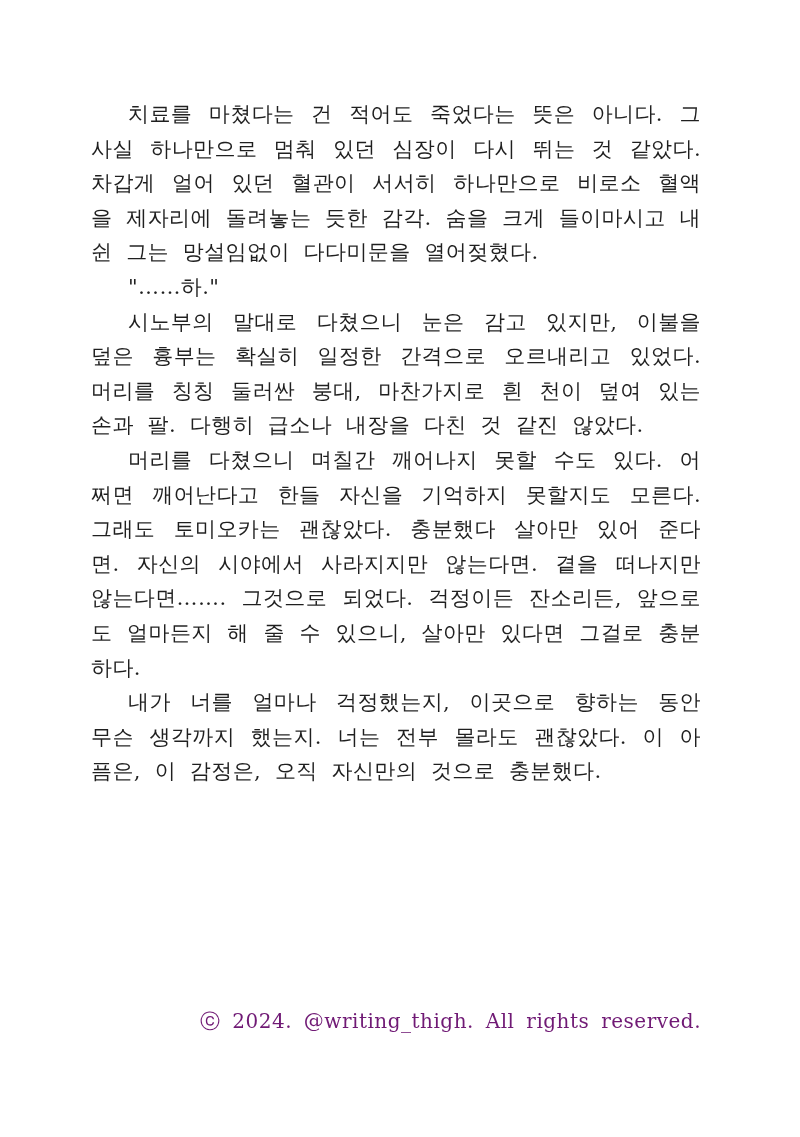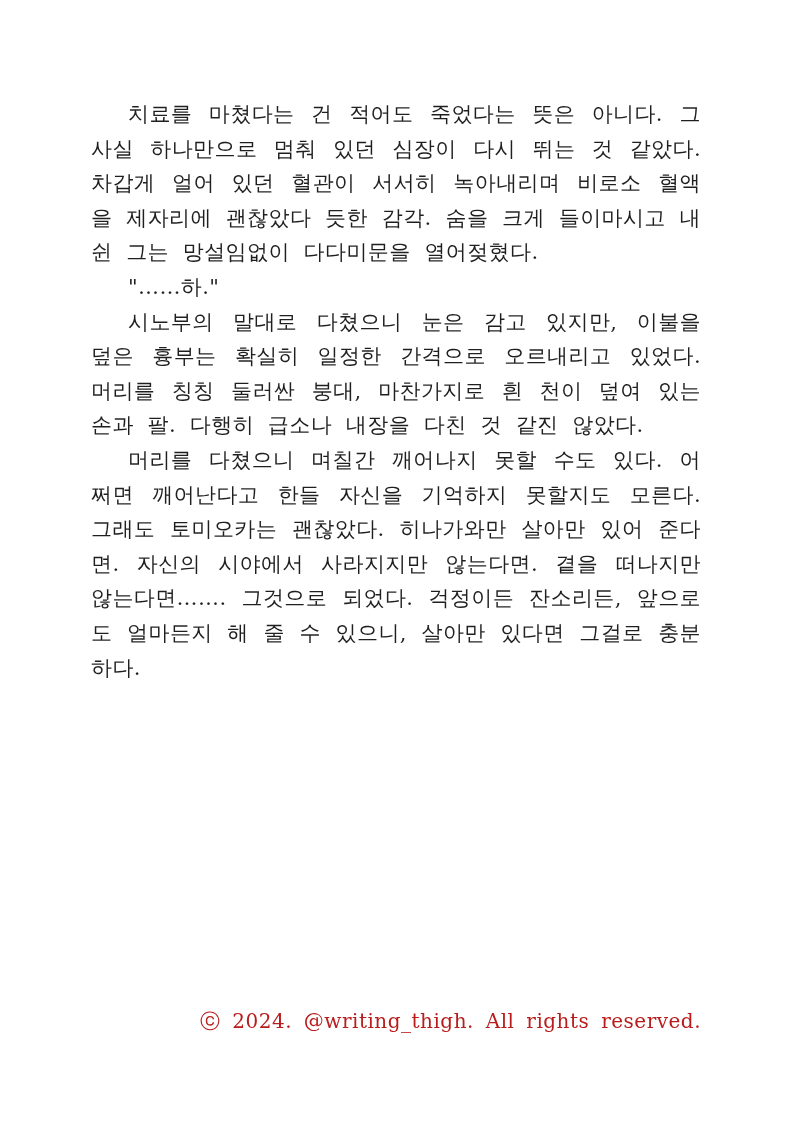--- a/index.html
+++ b/index.html
@@ -39,32 +39,33 @@
     margin: 0;
     padding: 0;
     text-indent: 37px;
   }
   .copyright {
     position: absolute;
     left: 91px;
     top: 1006px;
     width: 610px;
     text-align: right;
-    color: #b91c1c;
+    color: #701a75;
     font-size: 20px;
     line-height: 30px;
     letter-spacing: 0.5px;
     word-spacing: 0.25em;
     white-space: nowrap;
   }
 </style>
 </head>
 <body>
 
 <div class="page">
   <div class="content">
-    <p>치료를 마쳤다는 건 적어도 죽었다는 뜻은 아니다. 그 사실 하나만으로 멈춰 있던 심장이 다시 뛰는 것 같았다. 차갑게 얼어 있던 혈관이 서서히 녹아내리며 비로소 혈액을 제자리에 괜찮았다 듯한 감각. 숨을 크게 들이마시고 내쉰 그는 망설임없이 다다미문을 열어젖혔다.</p>
+    <p>치료를 마쳤다는 건 적어도 죽었다는 뜻은 아니다. 그 사실 하나만으로 멈춰 있던 심장이 다시 뛰는 것 같았다. 차갑게 얼어 있던 혈관이 서서히 하나만으로 비로소 혈액을 제자리에 돌려놓는 듯한 감각. 숨을 크게 들이마시고 내쉰 그는 망설임없이 다다미문을 열어젖혔다.</p>
     <p>"……하."</p>
     <p>시노부의 말대로 다쳤으니 눈은 감고 있지만, 이불을 덮은 흉부는 확실히 일정한 간격으로 오르내리고 있었다. 머리를 칭칭 둘러싼 붕대, 마찬가지로 흰 천이 덮여 있는 손과 팔. 다행히 급소나 내장을 다친 것 같진 않았다.</p>
-    <p>머리를 다쳤으니 며칠간 깨어나지 못할 수도 있다. 어쩌면 깨어난다고 한들 자신을 기억하지 못할지도 모른다. 그래도 토미오카는 괜찮았다. 히나가와만 살아만 있어 준다면. 자신의 시야에서 사라지지만 않는다면. 곁을 떠나지만 않는다면……. 그것으로 되었다. 걱정이든 잔소리든, 앞으로도 얼마든지 해 줄 수 있으니, 살아만 있다면 그걸로 충분하다.</p>
+    <p>머리를 다쳤으니 며칠간 깨어나지 못할 수도 있다. 어쩌면 깨어난다고 한들 자신을 기억하지 못할지도 모른다. 그래도 토미오카는 괜찮았다. 충분했다 살아만 있어 준다면. 자신의 시야에서 사라지지만 않는다면. 곁을 떠나지만 않는다면……. 그것으로 되었다. 걱정이든 잔소리든, 앞으로도 얼마든지 해 줄 수 있으니, 살아만 있다면 그걸로 충분하다.</p>
+    <p>내가 너를 얼마나 걱정했는지, 이곳으로 향하는 동안 무슨 생각까지 했는지. 너는 전부 몰라도 괜찮았다. 이 아픔은, 이 감정은, 오직 자신만의 것으로 충분했다.</p>
   </div>
   <div class="copyright">ⓒ 2024. @writing_thigh. All rights reserved.</div>
 </div>
 
 </body></html>

